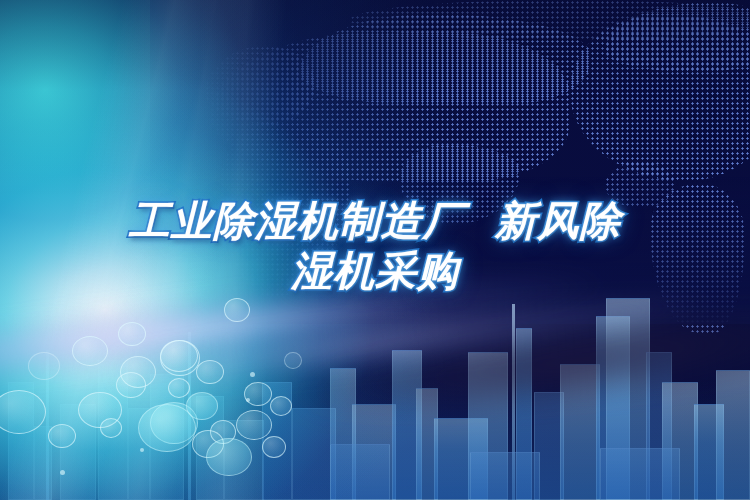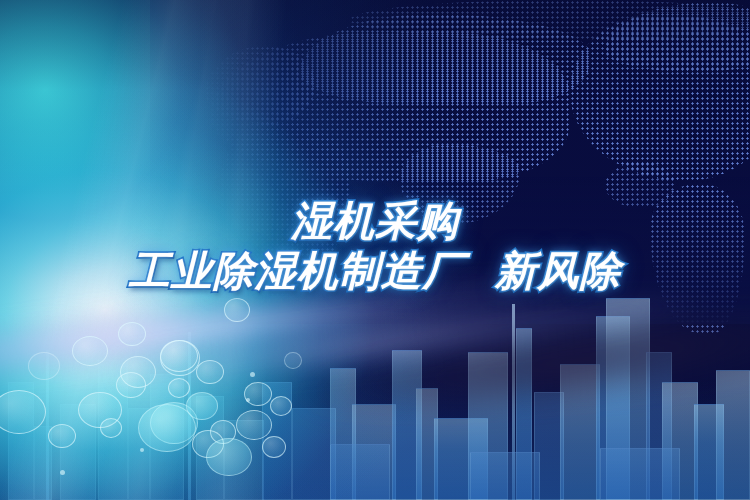--- a/index.html
+++ b/index.html
@@ -451,17 +451,17 @@
     <div class="bubble soft" style="left:284px;top:352px; width:16px; height:15px;"></div>
     <div class="dot-spark" style="left:250px;top:372px; width:5px;  height:5px;"></div>
     <div class="dot-spark" style="left:246px;top:398px; width:4px;  height:4px;"></div>
     <div class="dot-spark" style="left:140px;top:448px; width:4px;  height:4px;"></div>
     <div class="dot-spark" style="left:60px; top:470px; width:5px;  height:5px;"></div>
   </div>
 
   <div class="layer vignette"></div>
 
   <div class="headline">
+    <span class="headline-line">工业除湿机制造厂  新风除</span>
     <span class="headline-line">湿机采购</span>
-    <span class="headline-line">工业除湿机制造厂  新风除</span>
   </div>
 
 </div>
 
 </body></html>

